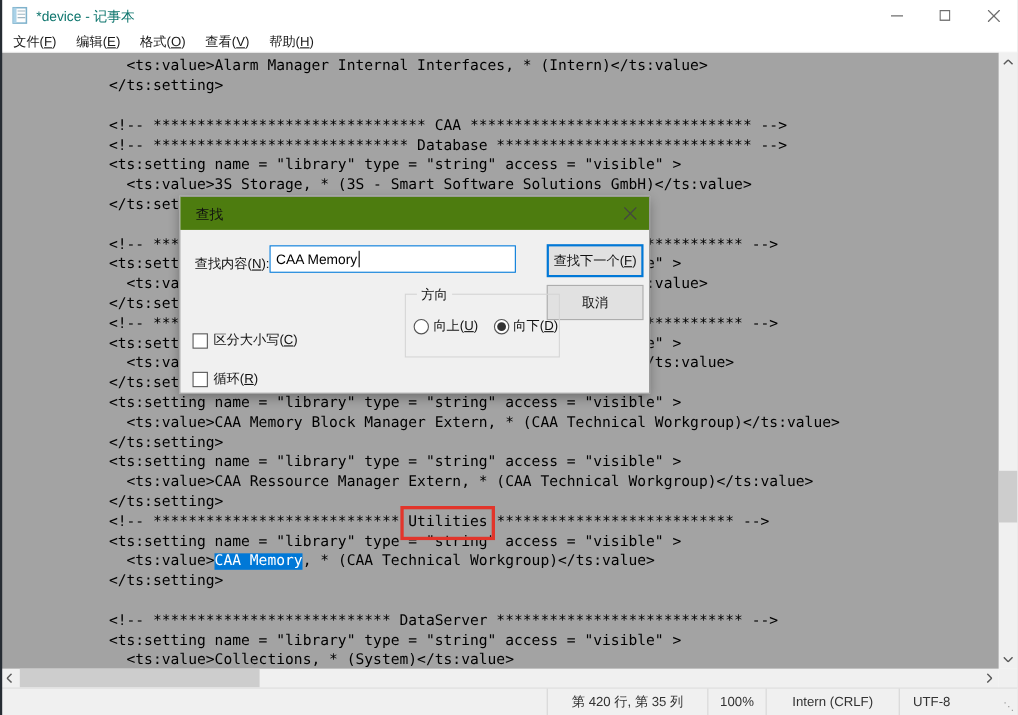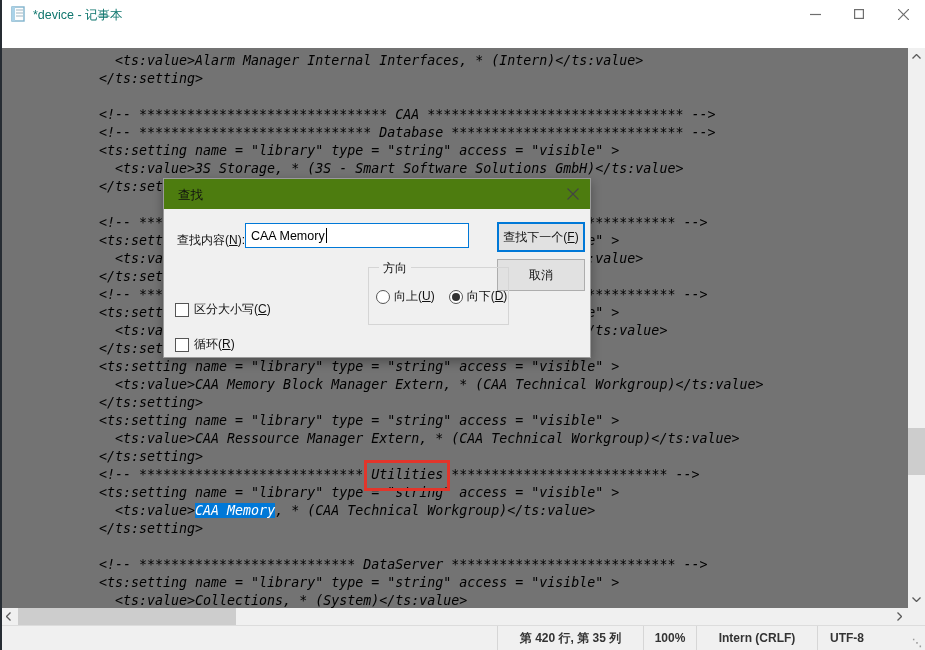--- a/index.html
+++ b/index.html
@@ -14,40 +14,40 @@
   .winbtn{position:absolute;top:0;width:44px;height:28px;display:flex;align-items:center;justify-content:center;}
   .btn-min{right:88px;} .btn-max{right:44px;} .btn-close{right:0;}
 
   
   .menubar{position:absolute;left:0;top:28px;width:925px;height:20px;background:#fff;display:flex;
            align-items:center;padding-left:3px;box-sizing:border-box;border-bottom:1px solid #f2f2f2;}
   .menu-item{font-size:12px;color:#1a1a1a;padding:0 9px;height:20px;line-height:20px;}
   .menu-item u,.hk u{text-decoration:underline;}
 
   
-  .editor{position:absolute;left:0;top:48px;width:908px;height:560px;background:#737373;overflow:hidden;font-style:italic;}
+  .editor{position:absolute;left:0;top:48px;width:908px;height:560px;background:#a3a3a3;overflow:hidden;}
   .lines{padding:4px 0 0 99px;}
   .code-line{height:18px;line-height:18px;font-family:"DejaVu Sans Mono",monospace;
              font-size:13.3px;white-space:pre;color:#000;}
   .sel{background:#0078d7;color:#fff;}
   .redbox{position:relative;display:inline-block;}
   .redbox::after{content:"";position:absolute;left:1px;right:1px;top:-6px;bottom:-7px;
                  border:3px solid #e2352b;}
 
   
   .vscroll{position:absolute;right:0;top:48px;width:17px;height:560px;background:#f0f0f0;}
   .vthumb{position:absolute;left:0;top:380px;width:17px;height:47px;background:#cdcdcd;}
   .hscroll{position:absolute;left:0;top:608px;width:908px;height:17px;background:#f0f0f0;}
   .hthumb{position:absolute;left:18px;top:0;width:218px;height:17px;background:#cdcdcd;}
   .corner{position:absolute;left:908px;top:608px;width:17px;height:17px;background:#f0f0f0;}
   .sarrow{position:absolute;width:17px;height:17px;display:flex;align-items:center;justify-content:center;}
 
   
   .statusbar{position:absolute;left:0;top:625px;width:925px;height:25px;background:#f0f0f0;
-             border-top:1px solid #dcdcdc;box-sizing:border-box;display:flex;align-items:stretch;font-size:12px;color:#333;font-weight:bold;}
+             border-top:1px solid #dcdcdc;box-sizing:border-box;display:flex;align-items:stretch;font-size:12px;color:#333;}
   .status-fill{flex:1;}
   .status-seg{border-left:1px solid #d6d6d6;display:flex;align-items:center;justify-content:center;}
   .seg-linecol{width:145px;} .seg-zoom{width:52px;} .seg-eol{width:120px;}
   .seg-enc{width:108px;justify-content:flex-start;padding-left:12px;box-sizing:border-box;}
   .grip{position:absolute;right:3px;bottom:2px;width:10px;height:10px;color:#9a9a9a;font-size:10px;line-height:10px;}
 
   
   .dialog{position:absolute;left:163px;top:178px;width:426px;height:178px;background:#f0f0f0;
           border:1px solid #9b9b9b;box-shadow:0 4px 10px rgba(0,0,0,.32);z-index:10;}
   .dlg-title{position:absolute;left:0;top:0;width:100%;height:30px;background:#4d7c0f;}
@@ -101,20 +101,27 @@
         </svg>
     </div>
     <div class="winbtn btn-close">
       <svg width="11" height="11" viewBox="0 0 11 11">
           <line x1="0" y1="0" x2="11" y2="11" stroke="#6e6e6e" stroke-width="1.2"></line>
           <line x1="11" y1="0" x2="0" y2="11" stroke="#6e6e6e" stroke-width="1.2"></line>
         </svg>
     </div>
   </div>
 
+  <div class="menubar">
+    <span class="menu-item hk">文件(<u>F</u>)</span>
+    <span class="menu-item hk">编辑(<u>E</u>)</span>
+    <span class="menu-item hk">格式(<u>O</u>)</span>
+    <span class="menu-item hk">查看(<u>V</u>)</span>
+    <span class="menu-item hk">帮助(<u>H</u>)</span>
+  </div>
 
   <div class="editor">
     <div class="lines">
         <div class="code-line"><span>  &lt;ts:value&gt;Alarm Manager Internal Interfaces, * (Intern)&lt;/ts:value&gt;</span></div>
         <div class="code-line"><span>&lt;/ts:setting&gt;</span></div>
         <div class="code-line"><span></span></div>
         <div class="code-line"><span>&lt;!-- ******************************* CAA ******************************** --&gt;</span></div>
         <div class="code-line"><span>&lt;!-- ***************************** Database ***************************** --&gt;</span></div>
         <div class="code-line"><span>&lt;ts:setting name = "library" type = "string" access = "visible" &gt;</span></div>
         <div class="code-line"><span>  &lt;ts:value&gt;3S Storage, * (3S - Smart Software Solutions GmbH)&lt;/ts:value&gt;</span></div>

